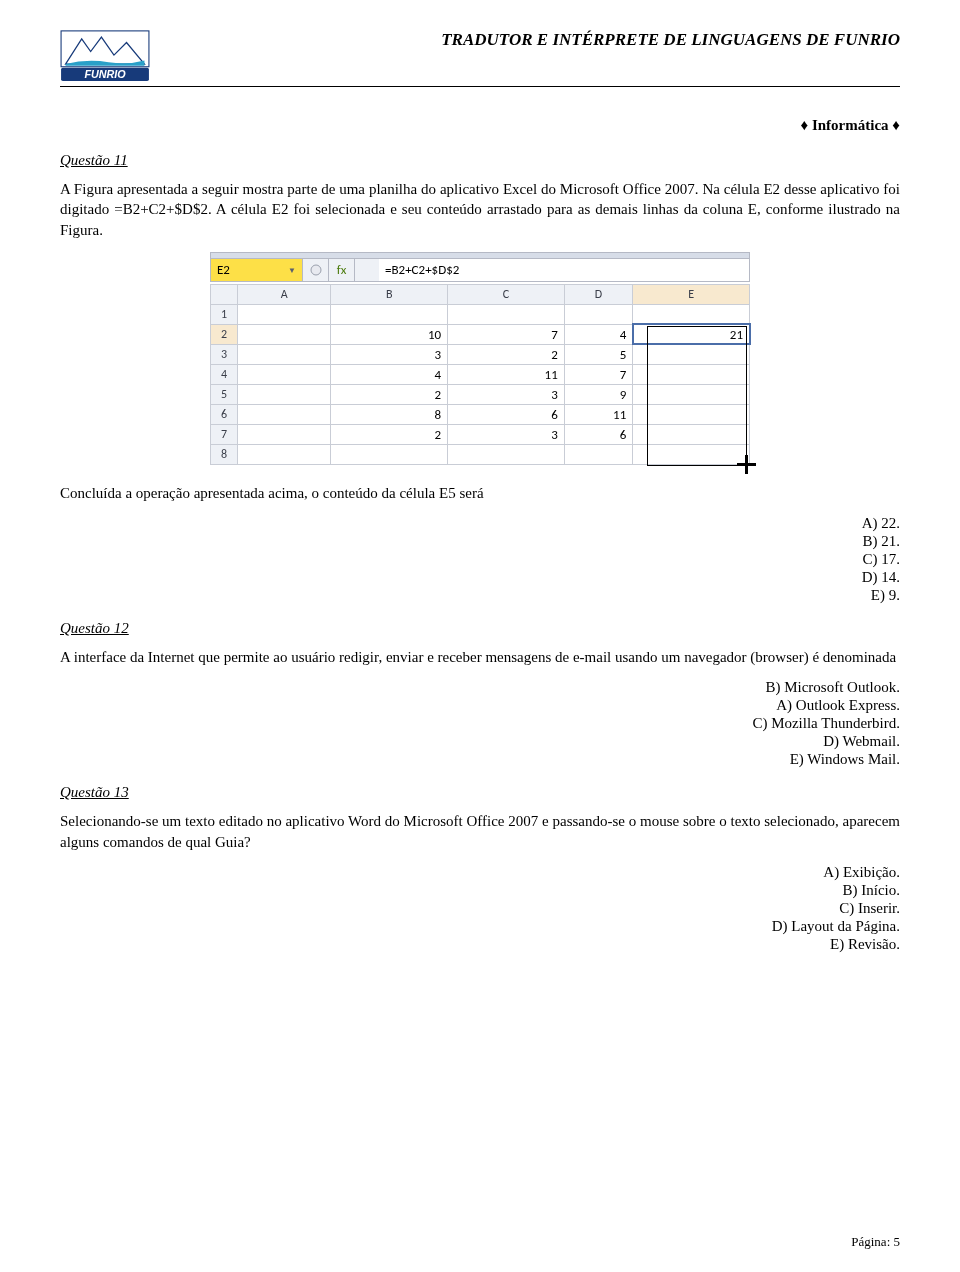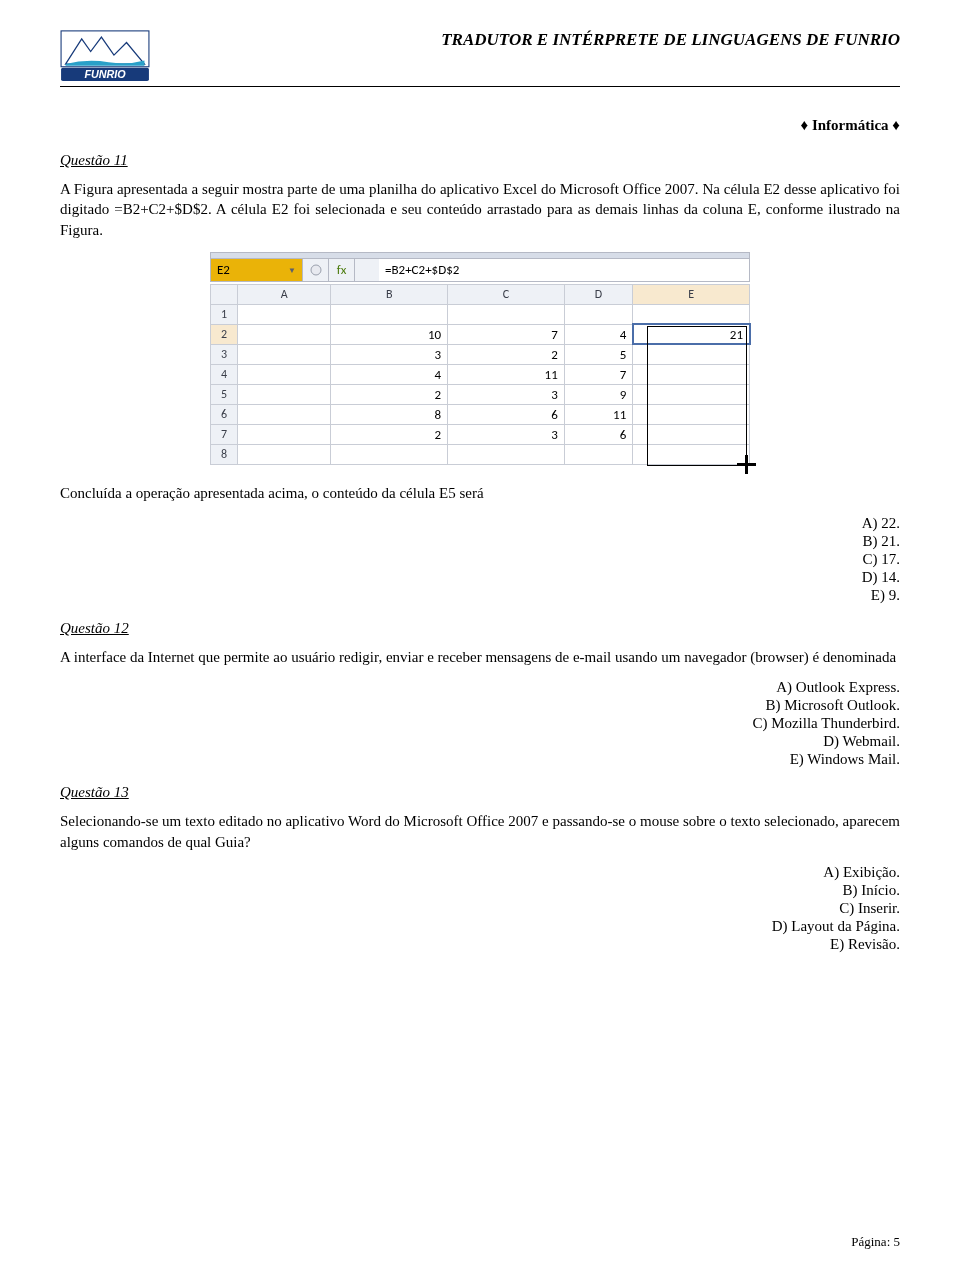--- a/index.html
+++ b/index.html
@@ -17,21 +17,21 @@
   .logo-wrap { display: flex; flex-direction: column; align-items: center; }
   .logo-svg { width: 90px; height: 52px; }
   .header-title { font-weight: bold; font-style: italic; font-size: 17px; text-align: right; flex: 1; padding-bottom: 2px; }
   .section-title { text-align: right; font-weight: bold; font-size: 15px; margin: 10px 0 18px 0; }
   .question-label { text-decoration: underline; font-style: italic; font-size: 15px; margin-bottom: 10px; }
   .para { margin: 8px 0 12px 0; line-height: 1.35; text-align: justify; }
   .options { margin: 6px 0 16px 0; text-align: right; }
   .opt { margin: 1px 0; }
   .excel-figure { margin: 12px auto 18px auto; width: 540px; font-family: Calibri, Arial, sans-serif; font-size: 13px; }
   .fx-row { display: flex; align-items: stretch; border: 1px solid #b5b9c5; background: #eef1f6; height: 24px; }
-  .name-box { width: 92px; border-right: 1px solid #b5b9c5; display: flex; align-items: center; padding: 0 6px; background: #eab308; font-weight: 500; }
+  .name-box { width: 92px; border-right: 1px solid #b5b9c5; display: flex; align-items: center; padding: 0 6px; background: #fde047; font-weight: 500; }
   .name-box-dd { margin-left: auto; color: #5a5f6d; font-size: 8px; }
   .fx-ico { width: 26px; border-right: 1px solid #b5b9c5; display:flex; align-items:center; justify-content:center; }
   .fx-label { width: 26px; border-right: 1px solid #b5b9c5; display:flex; align-items:center; justify-content:center; color: #4d7c0f; background: #eef1f6; }
   .formula-input { flex:1; background:#fff; display:flex; align-items:center; padding:0 6px;margin-left:24px; }
   .grid { border-collapse: collapse; width: 100%; margin-top: 2px; }
   .grid th, .grid td { border: 1px solid #c9cdd6; height: 20px; font-weight: normal; }
   .grid th { background: #eef1f6; color:#3b3f4a; font-family: Calibri, Arial, sans-serif; font-size: 12px; }
   .grid .rowhead { background:#eef1f6; width:28px; text-align:center; color:#3b3f4a; font-size:12px; }
   .grid td.cell { text-align: right; padding: 0 6px; }
   .grid th.colA { width: 96px; }
@@ -184,22 +184,22 @@
   <div class="opt">C)  17.</div>
   <div class="opt">D)  14.</div>
   <div class="opt">E)  9.</div>
 </div>
 
 <div class="question-label">Questão 12</div>
 <p class="para">
   <span>A interface da Internet que permite ao usuário redigir, enviar e receber mensagens de e-mail usando um navegador (</span><span class="italic">browser</span><span>) é denominada</span>
 </p>
 <div class="options">
+  <div class="opt">B)  Microsoft Outlook.</div>
   <div class="opt">A)  Outlook Express.</div>
-  <div class="opt">B)  Microsoft Outlook.</div>
   <div class="opt">C)  Mozilla Thunderbird.</div>
   <div class="opt">D)  Webmail.</div>
   <div class="opt">E)  Windows Mail.</div>
 </div>
 
 <div class="question-label">Questão 13</div>
 <p class="para">Selecionando-se um texto editado no aplicativo Word do Microsoft Office 2007 e passando-se o mouse sobre o texto selecionado, aparecem alguns comandos de qual Guia?</p>
 <div class="options">
   <div class="opt">A)  Exibição.</div>
   <div class="opt">B)  Início.</div>

